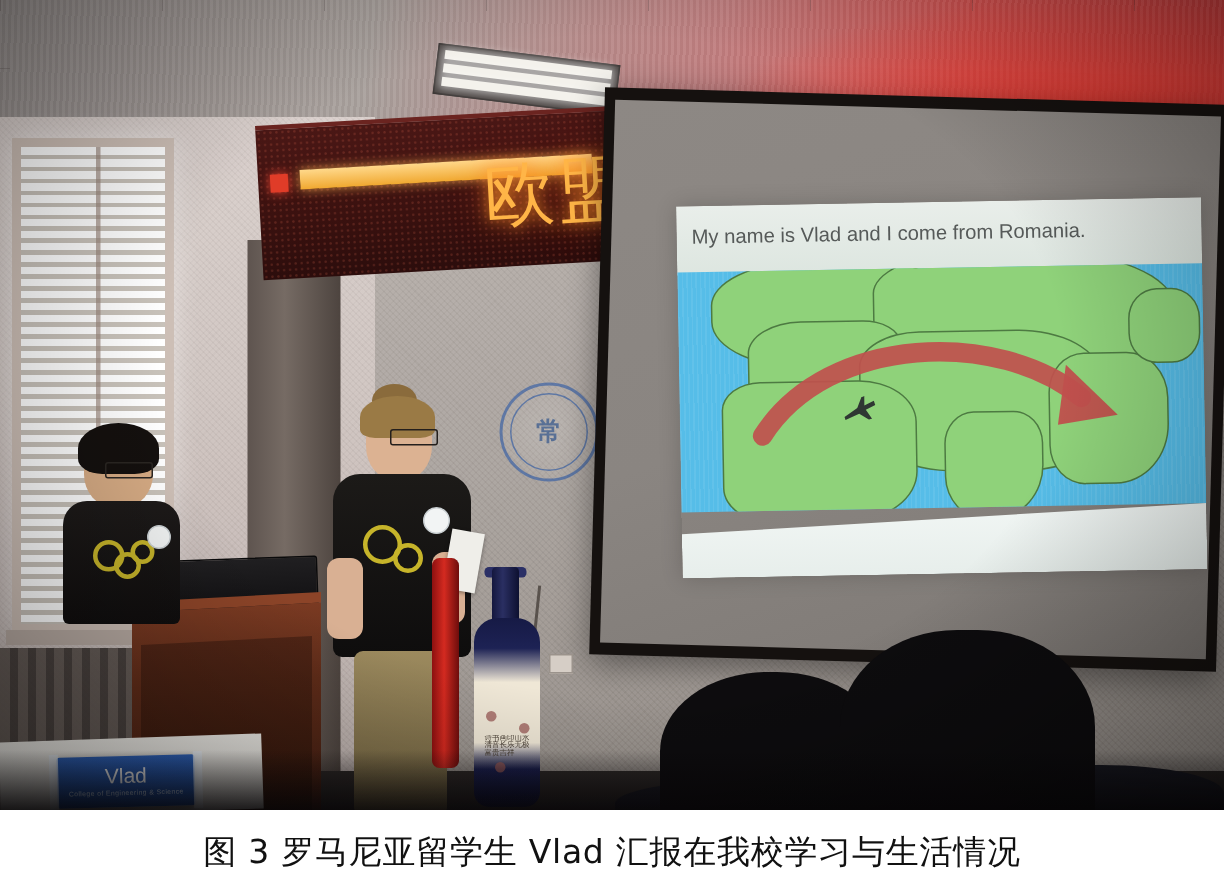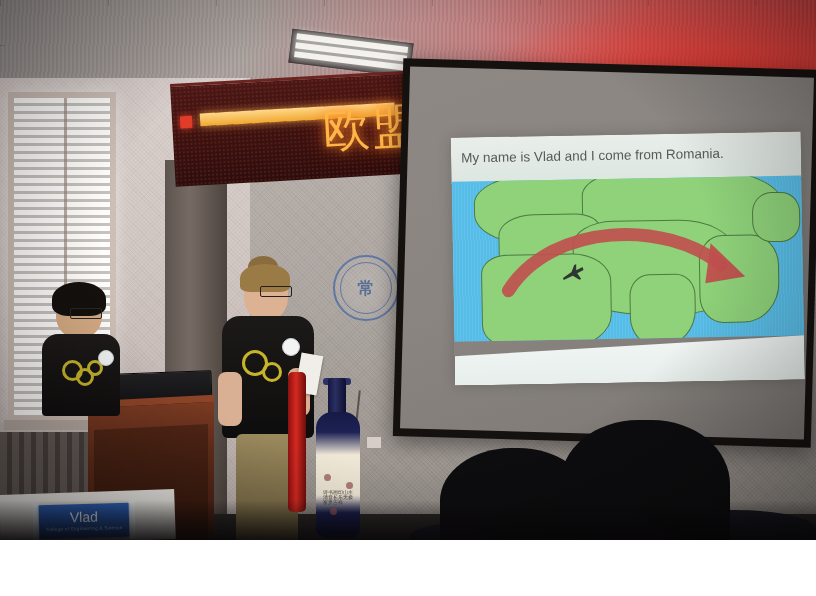--- a/index.html
+++ b/index.html
@@ -332,14 +332,17 @@
 
     <div class="aud-shoulder s1"></div>
     <div class="aud-shoulder s2"></div>
     <div class="aud aud1"></div>
     <div class="aud aud2"></div>
 
     <div class="dark-fg"></div>
     <div class="vignette"></div>
   </div>
 
+  <div class="caption">
+    <span>图 3 罗马尼亚留学生 Vlad 汇报在我校学习与生活情况</span>
+  </div>
 
 </div>
 
 </body></html>

